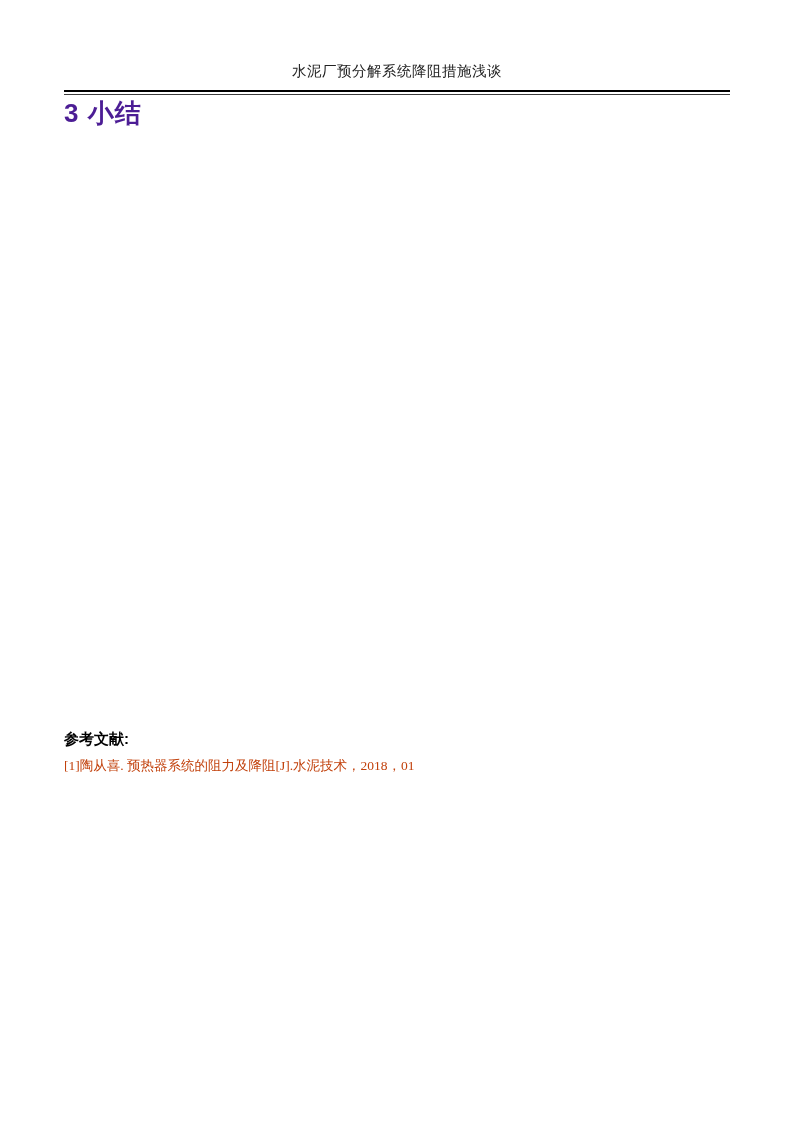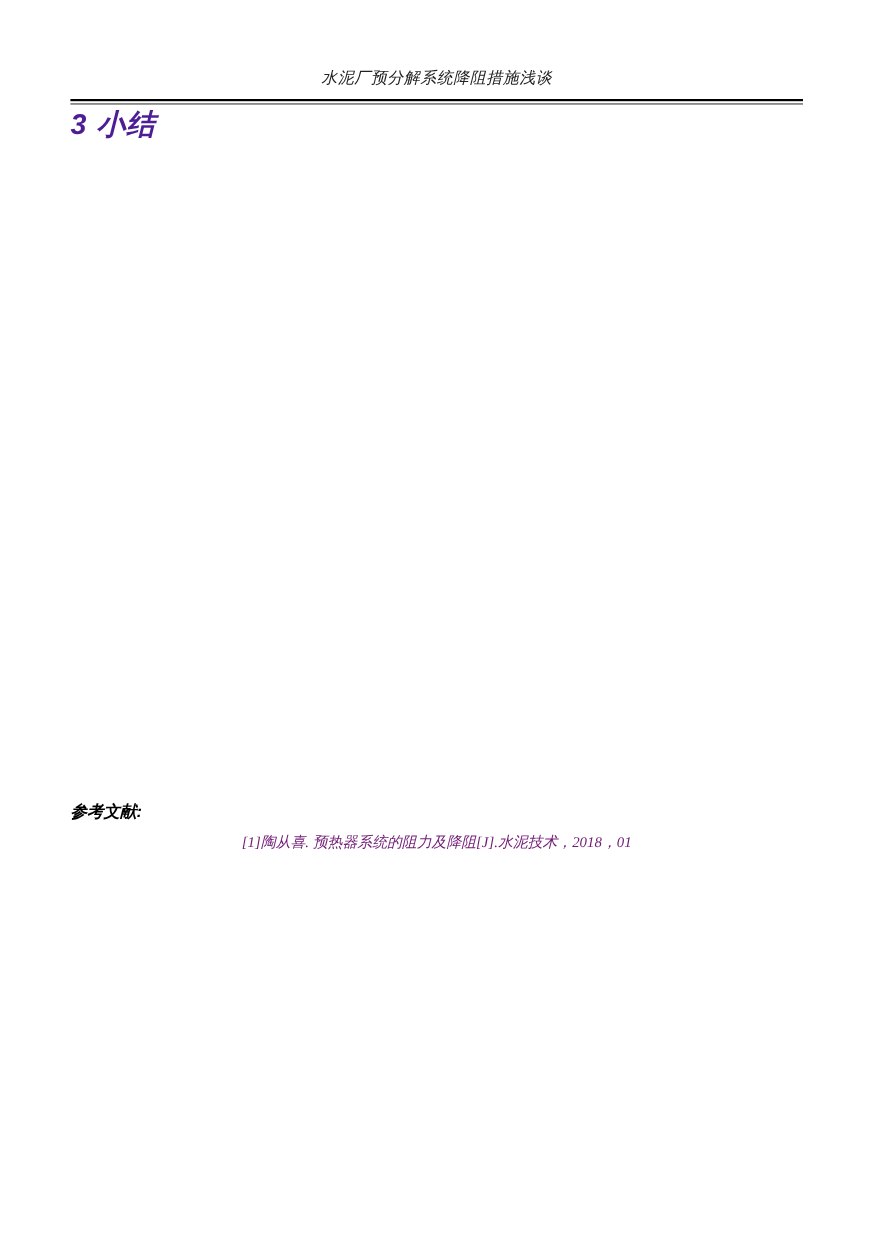--- a/index.html
+++ b/index.html
@@ -9,21 +9,20 @@
   }
   .page {
     position: relative;
     width: 793px;
     height: 980px;
     background: #ffffff;
     color: #1a1a1a;
     font-family: "Liberation Serif", "DejaVu Serif", serif;
     overflow: hidden;
     box-sizing: border-box;
-    font-style: italic;
   }
   .content {
     position: absolute;
     left: 64px;
     top: 0;
     width: 666px;
   }
   .running-title {
     padding-top: 60px;
     text-align: center;
@@ -71,22 +70,21 @@
     font-family: "Liberation Sans", "DejaVu Sans", sans-serif;
     font-weight: 700;
     font-size: 15px;
     line-height: 21px;
     color: #000000;
   }
   .ref-entry {
     margin-top: 8px;
     font-size: 13.5px;
     line-height: 17px;
-    color: #701a75;
-    text-align: center;
+    color: #c2410c;
   }
   .footer {
     position: absolute;
     left: 64px;
     top: 1031px;
     width: 666px;
   }
   .footer-line svg {
     display: block;
     width: 666px;

